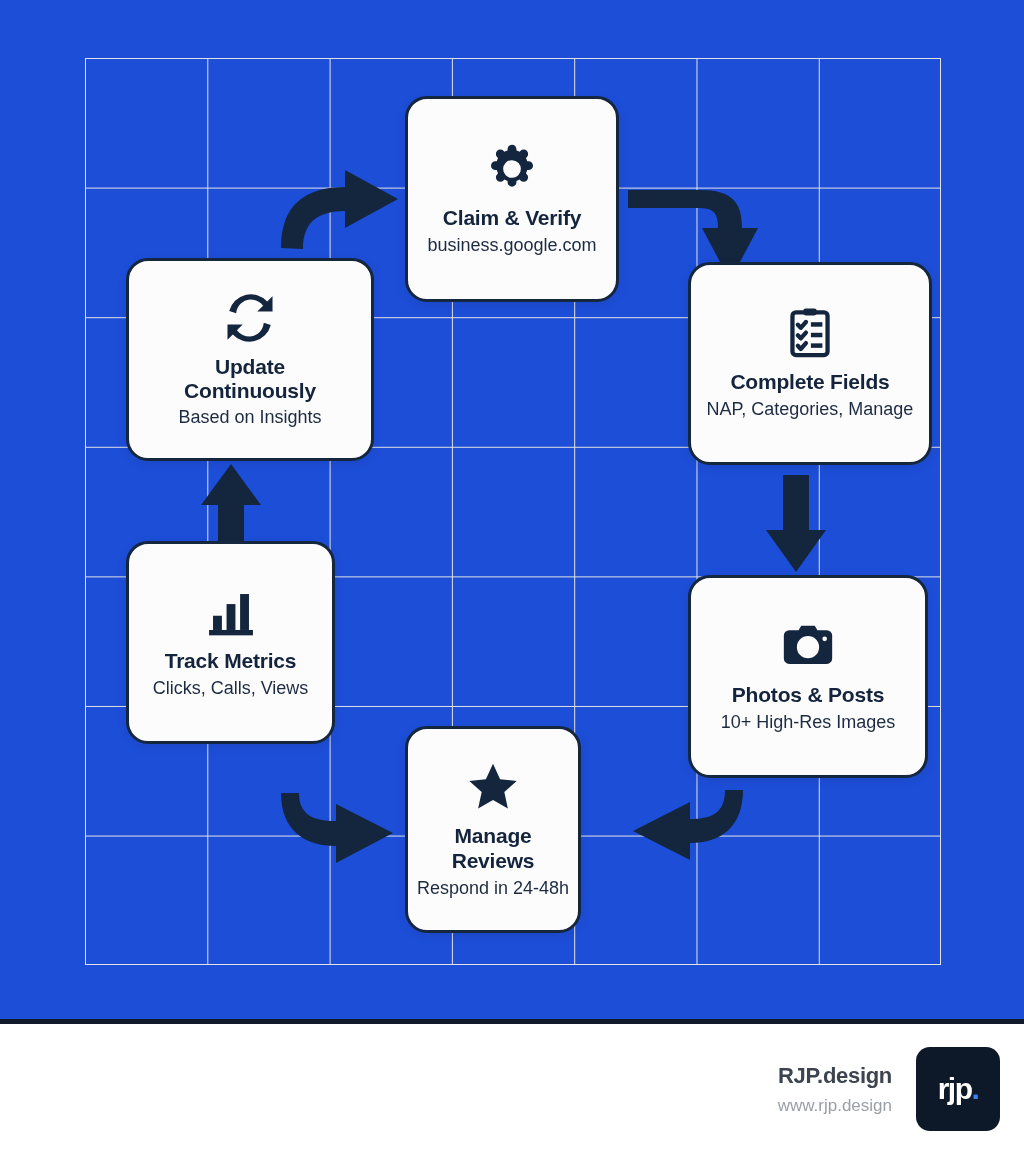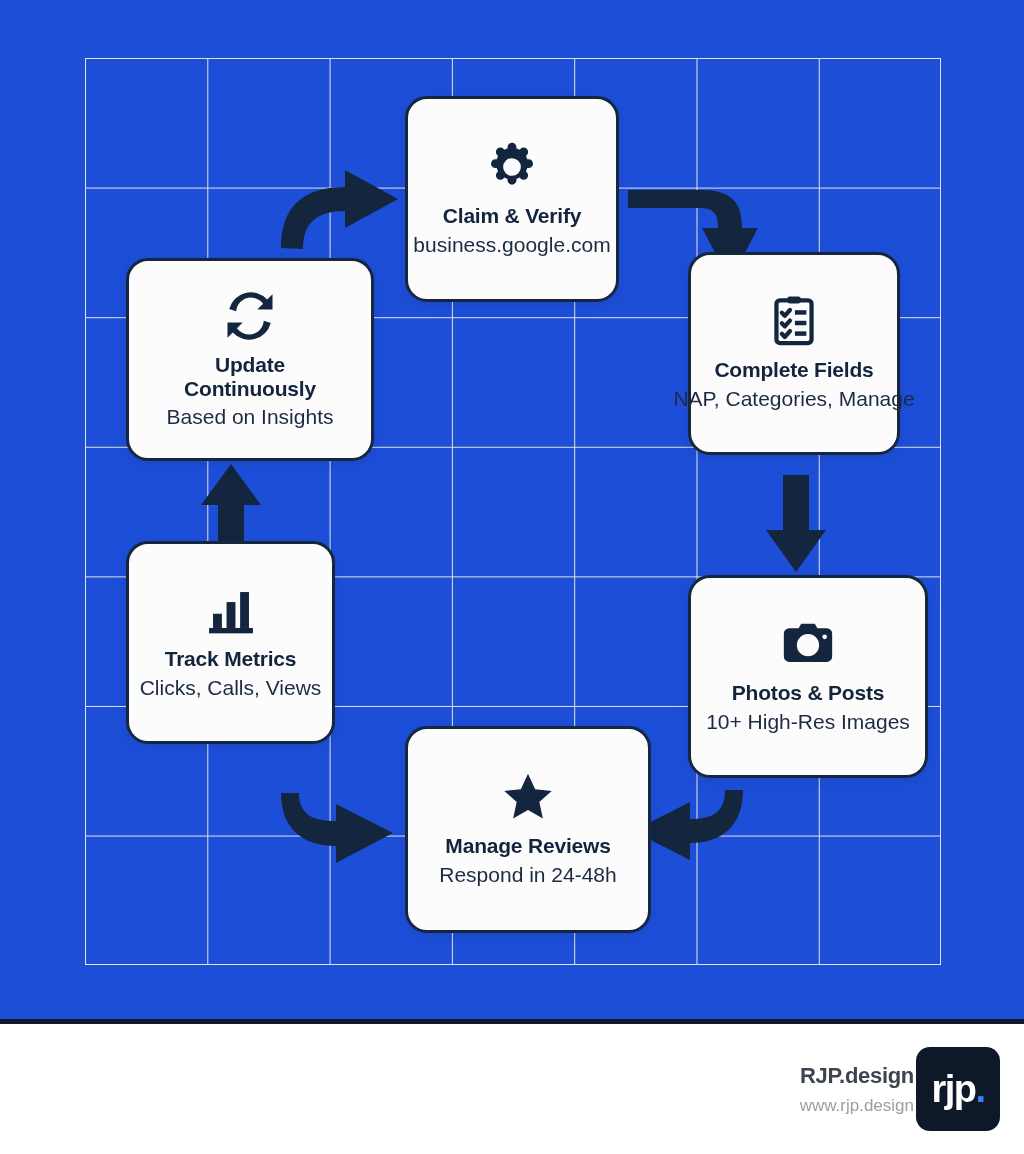--- a/index.html
+++ b/index.html
@@ -54,32 +54,32 @@
     margin-bottom: 6px;
   }
   .node .title {
     font-size: 21px;
     font-weight: bold;
     color: #14243c;
     line-height: 1.18;
     letter-spacing: -0.2px;
   }
   .node .sub {
-    font-size: 21px;
+    font-size: 18px;
     font-weight: normal;
     color: #1d2b42;
     line-height: 1.25;
     margin-top: 3px;
     white-space: nowrap;
   }
 
   #node-claim     { left: 405px; top: 96px;  width: 214px; height: 206px; }
-  #node-complete  { left: 688px; top: 252px; width: 212px; height: 203px; }
+  #node-complete  { left: 688px; top: 262px; width: 244px; height: 203px; }
   #node-photos    { left: 688px; top: 575px; width: 240px; height: 203px; }
-  #node-reviews   { left: 405px; top: 726px; width: 246px; height: 207px; }
+  #node-reviews   { left: 405px; top: 726px; width: 176px; height: 207px; }
   #node-track     { left: 126px; top: 541px; width: 209px; height: 203px; }
   #node-update    { left: 126px; top: 258px; width: 248px; height: 203px; }
 
   #node-update .title { line-height: 1.15; }
 
   
   #arrows {
     position: absolute;
     left: 0; top: 0;
     width: 1024px; height: 1154px;
@@ -95,21 +95,21 @@
   }
   #footer {
     position: absolute;
     left: 0; top: 1024px;
     width: 1024px; height: 130px;
     background: #ffffff;
     display: flex;
     align-items: center;
     justify-content: flex-end;
     padding-right: 24px;
-    gap: 2px;
+    gap: 24px;
   }
   #brand-text { text-align: right; }
   #brand-name {
     font-size: 22px;
     font-weight: bold;
     color: #3d4450;
     letter-spacing: -0.3px;
   }
   #brand-url {
     font-size: 17px;
@@ -118,21 +118,21 @@
   }
   #brand-logo {
     width: 84px; height: 84px;
     background: #0d1828;
     border-radius: 14px;
     display: flex;
     align-items: center;
     justify-content: center;
   }
   #brand-logo .mark {
-    font-size: 38px;
+    font-size: 30px;
     font-weight: bold;
     color: #ffffff;
     letter-spacing: -1.5px;
     line-height: 1;
   }
   #brand-logo .dot { color: #3b82f6; }
 </style>
 </head>
 <body>
 

